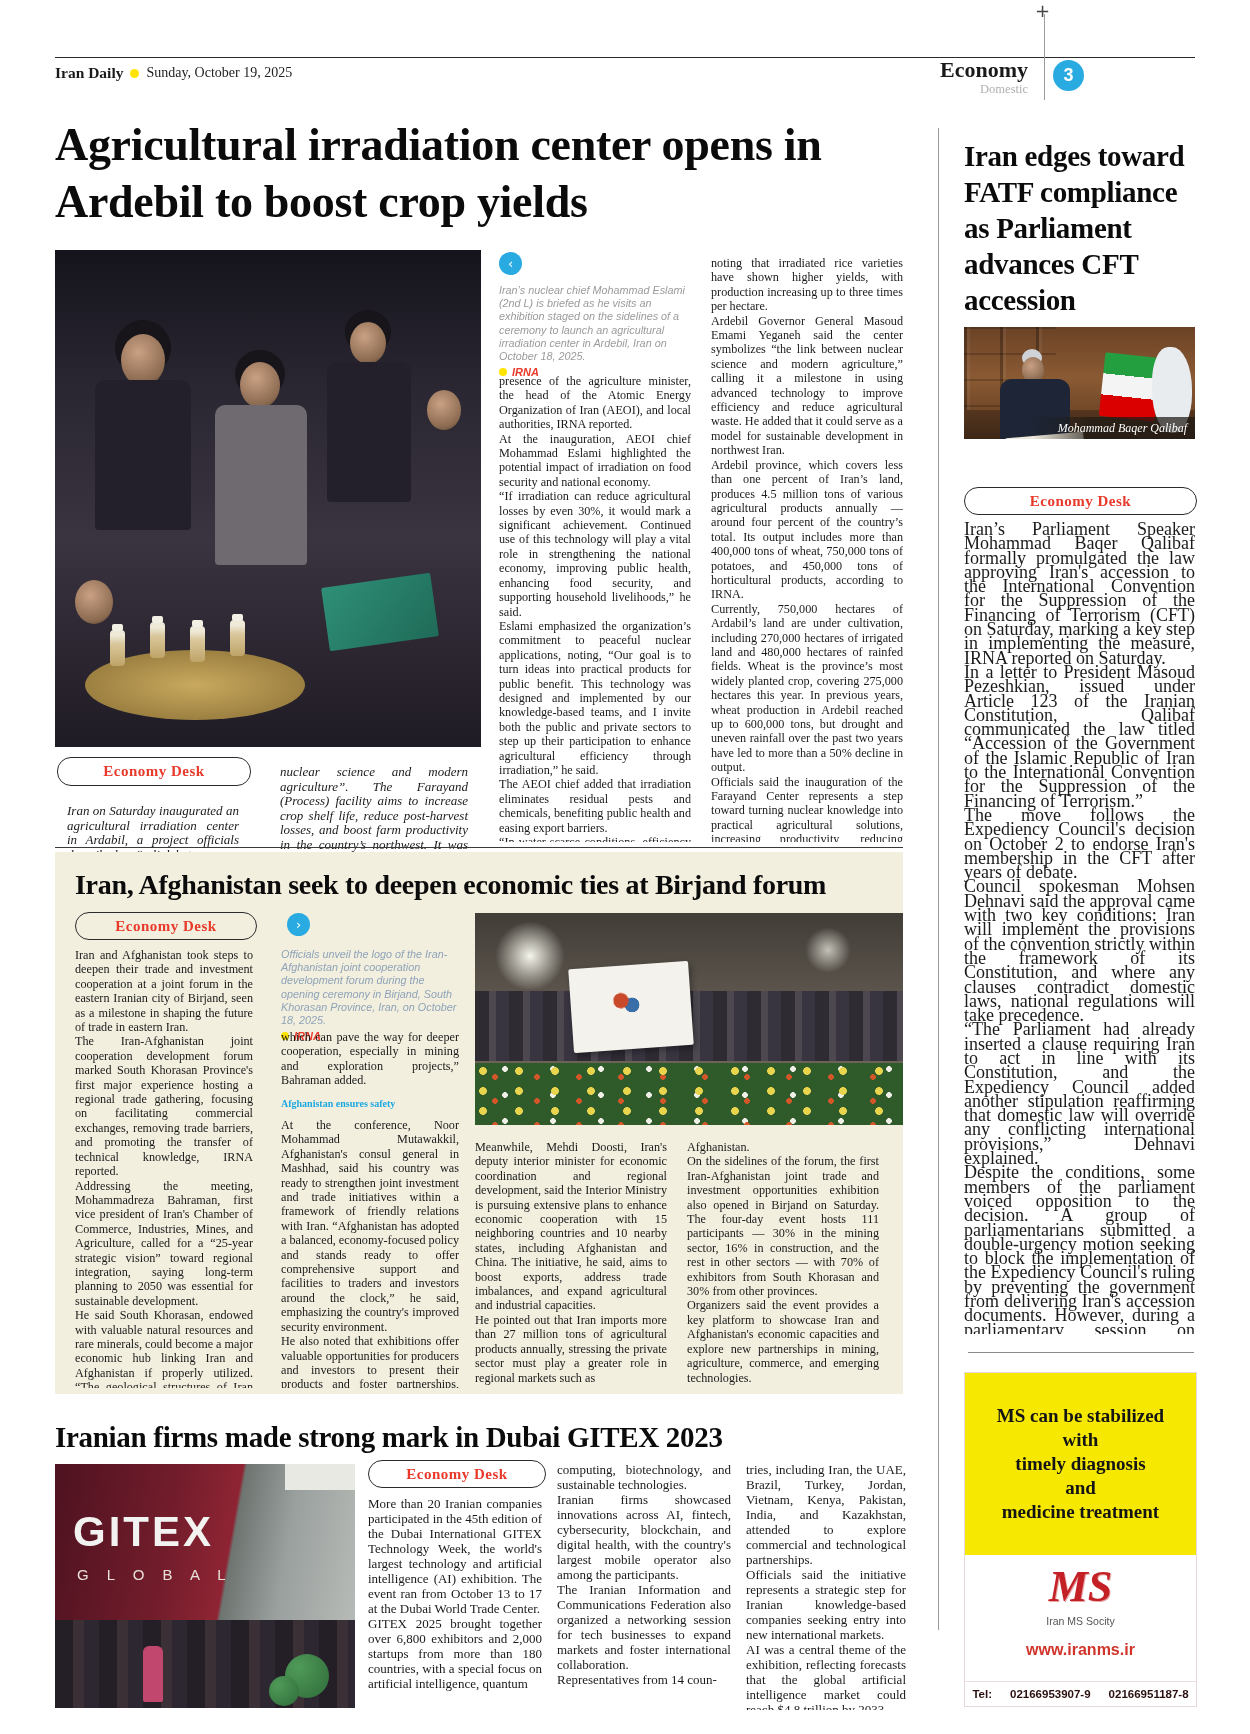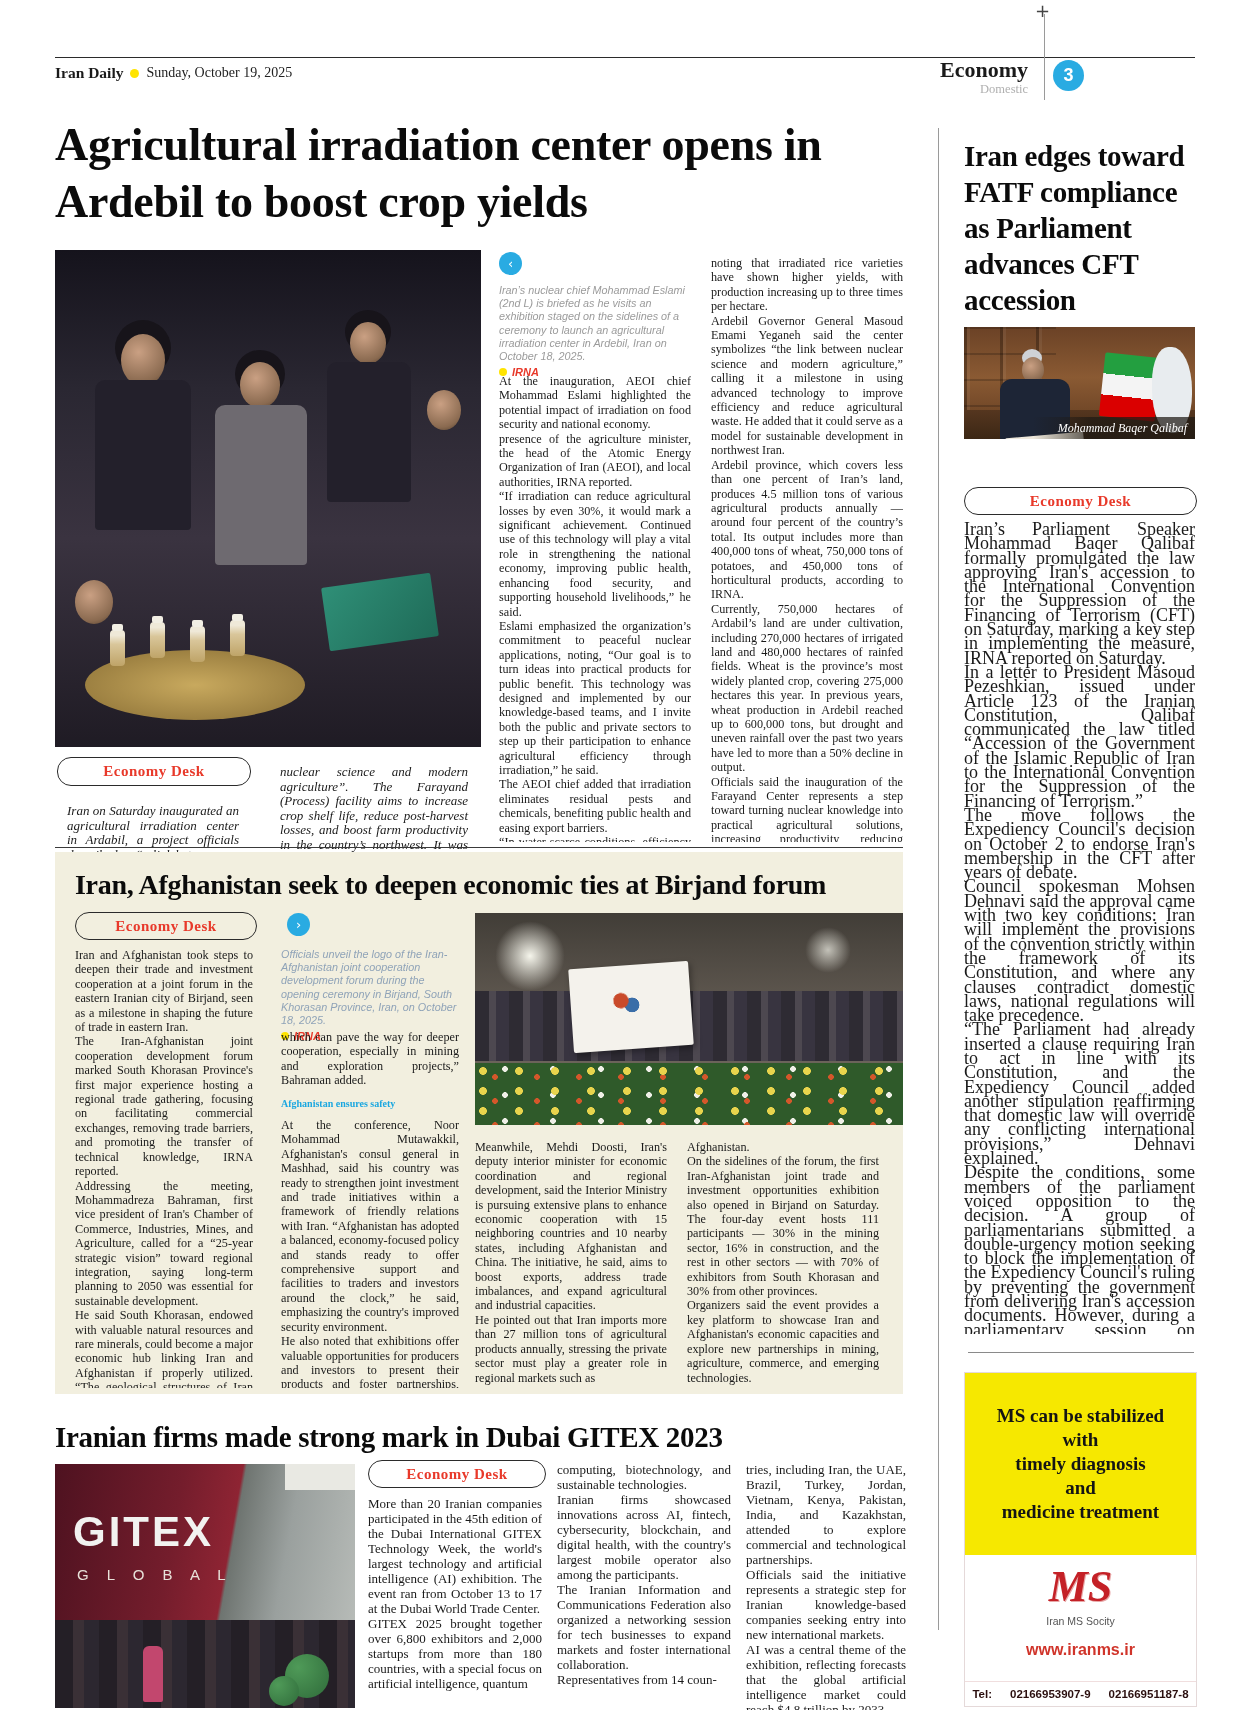--- a/index.html
+++ b/index.html
@@ -164,22 +164,22 @@
 
   <div class="abs" style="left:499px;top:252px;width:192px;">
     <div class="circle-btn" style="margin-bottom:9px;">‹</div>
     <div class="caption cap-gray">Iran’s nuclear chief Mohammad Eslami (2nd L) is briefed as he visits an exhibition staged on the sidelines of a ceremony to launch an agricultural irradiation center in Ardebil, Iran on October 18, 2025.</div>
     <div class="credit">
       <span class="dot"></span>
       <span class="credit-name">IRNA</span>
     </div>
   </div>
   <div class="abs body-col fs-main" style="left:499px;top:374px;width:192px;height:468px;overflow:hidden;">
+      <p>presence of the agriculture minister, the head of the Atomic Energy Organization of Iran (AEOI), and local authorities, IRNA reported.</p>
       <p>At the inauguration, AEOI chief Mohammad Eslami highlighted the potential impact of irradiation on food security and national economy.</p>
-      <p>presence of the agriculture minister, the head of the Atomic Energy Organization of Iran (AEOI), and local authorities, IRNA reported.</p>
       <p>“If irradiation can reduce agricultural losses by even 30%, it would mark a significant achievement. Continued use of this technology will play a vital role in strengthening the national economy, improving public health, enhancing food security, and supporting household livelihoods,” he said.</p>
       <p>Eslami emphasized the organization’s commitment to peaceful nuclear applications, noting, “Our goal is to turn ideas into practical products for public benefit. This technology was designed and implemented by our knowledge-based teams, and I invite both the public and private sectors to step up their participation to enhance agricultural efficiency through irradiation,” he said.</p>
       <p>The AEOI chief added that irradiation eliminates residual pests and chemicals, benefiting public health and easing export barriers.</p>
       <p>“In water-scarce conditions, efficiency in agriculture is very important,” he said,</p>
     </div>
   <div class="abs body-col fs-main" style="left:711px;top:256px;width:192px;height:586px;overflow:hidden;">
       <p>noting that irradiated rice varieties have shown higher yields, with production increasing up to three times per hectare.</p>
       <p>Ardebil Governor General Masoud Emami Yeganeh said the center symbolizes “the link between nuclear science and modern agriculture,” calling it a milestone in using advanced technology to improve efficiency and reduce agricultural waste. He added that it could serve as a model for sustainable development in northwest Iran.</p>
       <p>Ardebil province, which covers less than one percent of Iran’s land, produces 4.5 million tons of various agricultural products annually — around four percent of the country’s total. Its output includes more than 400,000 tons of wheat, 750,000 tons of potatoes, and 450,000 tons of horticultural products, according to IRNA.</p>
       <p>Currently, 750,000 hectares of Ardabil’s land are under cultivation, including 270,000 hectares of irrigated land and 480,000 hectares of rainfed fields. Wheat is the province’s most widely planted crop, covering 275,000 hectares this year. In previous years, wheat production in Ardebil reached up to 600,000 tons, but drought and uneven rainfall over the past two years have led to more than a 50% decline in output.</p>

